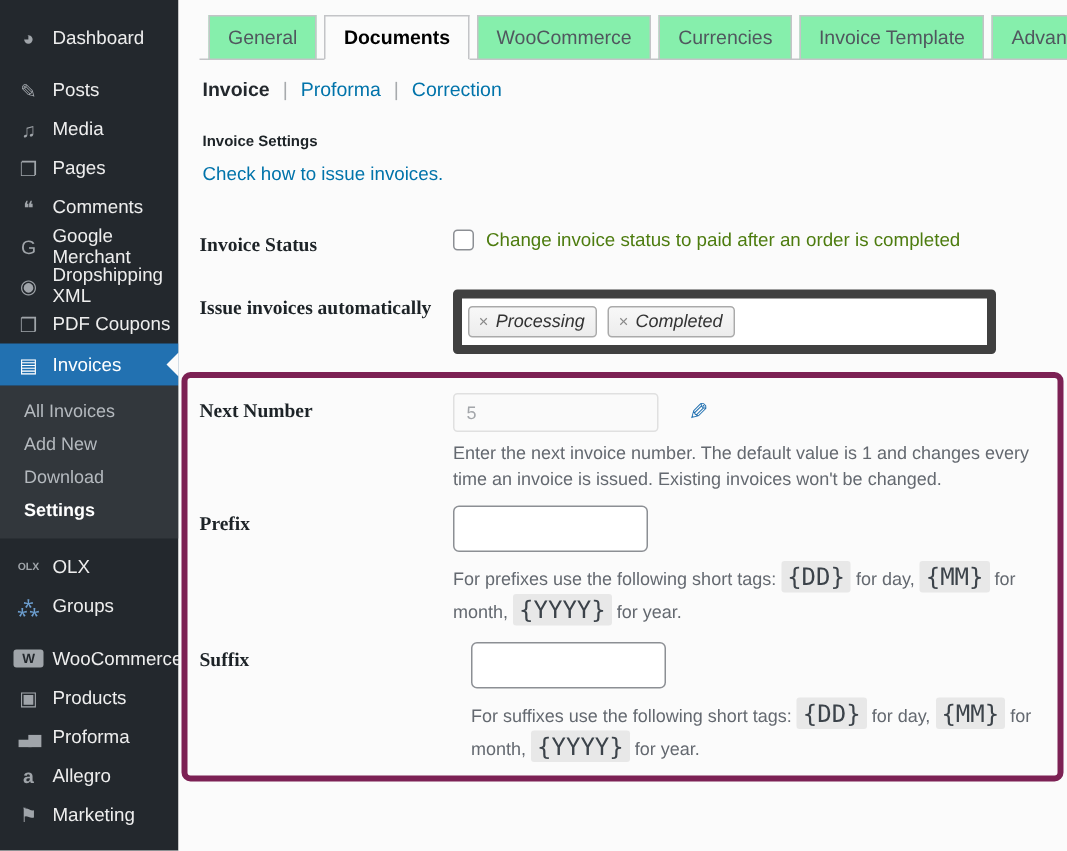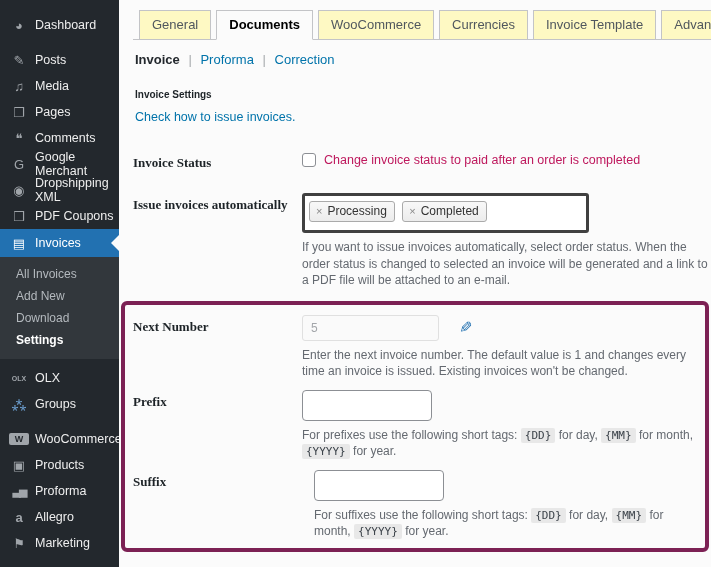--- a/index.html
+++ b/index.html
@@ -29,66 +29,66 @@
   .icon[data-name="allegro-icon"] { font-weight:bold; font-size:13px; }
   .icon[data-name="analytics-icon"] { letter-spacing:-2px; font-size:11px; }
 
   
   .content { position:absolute; left:119px; top:0; width:592px; height:567px;
              background:#fbfbfb; padding:10px 0 0 14px; }
 
   .tabs { display:flex; align-items:flex-end; border-bottom:1px solid #c3c4c7;
           padding-left:6px; margin-right:0; }
   .tab { padding:6px 12px 7px; margin:0 5px -1px 0; font-size:13px; color:#50575e;
-         background:#fef9c3; border:1px solid #c3c4c7; cursor:pointer; white-space:nowrap; }
+         background:#86efac; border:1px solid #c3c4c7; cursor:pointer; white-space:nowrap; }
   .tab.active { background:#fbfbfb; border-bottom-color:#fbfbfb; font-weight:bold; color:#000; }
 
   .subnav { margin:12px 0 0 2px; font-size:13px; color:#646970; }
   .subnav .current-doc { font-weight:bold; color:#23282d; }
   .subnav a { color:#0073aa; text-decoration:none; cursor:pointer; }
   .subnav .sep { margin:0 5px; color:#a7aaad; }
 
   h2.page-title { margin:22px 0 7px 2px; font-size:10px; color:#1d2327; }
   .help-link { margin-left:2px; font-size:12.5px; color:#0073aa;
                cursor:pointer; display:inline-block; }
 
   .form { margin-top:24px; }
   .row { display:grid; grid-template-columns:169px 1fr; align-items:start; }
   .row-label { font-weight:bold; font-size:13px; color:#1d2327; padding-top:4px;font-family:Liberation Serif, serif; }
   .desc { max-width:478px; font-size:12px; line-height:1.38; color:#646970; margin-top:6px; }
 
   
   .checkline { display:flex; align-items:center; gap:8px; font-size:12.5px;
-               color:#be185d; padding-top:2px; }
+               color:#4d7c0f; padding-top:2px; }
   .checkbox { width:14px; height:14px; background:#fff; border:1px solid #8c8f94;
               border-radius:3px; cursor:pointer; flex:0 0 14px; }
 
   
-  .multiselect { width:287px; min-height:40px; background:#fff; border:3px solid #404040;
-                 border-radius:3px; padding:3px 4px; cursor:text; }
+  .multiselect { width:362px; min-height:40px; background:#fff; border:6px solid #404040;
+                 border-radius:3px; padding:3px 4px; cursor:text;font-style:italic; }
   .tag { display:inline-block; margin:2px 3px 2px 0; padding:2px 7px 3px 6px;
          background:linear-gradient(#f8f8f8,#ececec); border:1px solid #aaa;
          border-radius:3px; font-size:12px; color:#333; }
   .tag .x { color:#888; margin-right:5px; cursor:pointer; font-size:11px; }
 
   
   .highlight { border:4px solid #7c2154; border-radius:6px; margin:12px 2px 0 -12px;
                padding:10px 8px 6px 8px; }
   .highlight .row { margin-bottom:10px; }
   .highlight .row:last-child { margin-bottom:2px;gap:12px; }
 
   .input-disabled { width:137px; height:26px; background:#fafafa; border:1px solid #e0e0e0;
                     border-radius:3px; color:#a3a6aa; font-size:12px; padding:0 8px;
                     font-family:"Liberation Sans", sans-serif; }
   .pencil { display:inline-block; margin-left:16px; color:#2271b1; font-size:16px;
             transform:scaleX(-1); cursor:pointer; vertical-align:middle; }
   .input-text { width:130px; height:31px; background:#fff; border:1px solid #8c8f94;
                 border-radius:4px; font-size:13px; padding:0 8px; color:#2c3338;
                 font-family:"Liberation Sans", sans-serif; }
-  .code { font-family:"DejaVu Sans Mono", monospace; font-size:11px; background:#e8e8e8;
+  .code { font-family:"DejaVu Sans Mono", monospace; font-size:16px; background:#e8e8e8;
           color:#3c434a; padding:1px 4px; border-radius:2px; }
 
   .mt-row1 { margin-top:26px; }
   .mt-row2 { margin-top:22px; }
 </style>
 </head>
 <body>
 
 <div class="sidebar" data-name="admin-sidebar">
   <div class="menu-item sep-after" data-name="sidebar-item-dashboard">
@@ -201,21 +201,20 @@
       <div class="row-label" data-name="issue-invoices-label">Issue invoices automatically</div>
       <div>
         <div class="multiselect" data-name="order-status-multiselect">
           <span class="tag" data-name="status-tag-processing">
             <span class="x" data-name="remove-tag-icon">×</span><span data-name="tag-label">Processing</span>
           </span>
           <span class="tag" data-name="status-tag-completed">
             <span class="x" data-name="remove-tag-icon">×</span><span data-name="tag-label">Completed</span>
           </span>
         </div>
-        <div class="desc" data-name="issue-invoices-description">If you want to issue invoices automatically, select order status. When the order status is changed to selected an invoice will be generated and a link to a PDF file will be attached to an e-mail.</div>
       </div>
     </div>
 
     <div class="highlight" data-name="numbering-highlight-box">
 
       <div class="row" data-name="next-number-row">
         <div class="row-label" data-name="next-number-label">Next Number</div>
         <div>
           <input class="input-disabled" type="text" disabled="" data-name="next-number-input" value="5" style="">
           <span class="pencil" data-name="edit-pencil-icon">✎</span>

